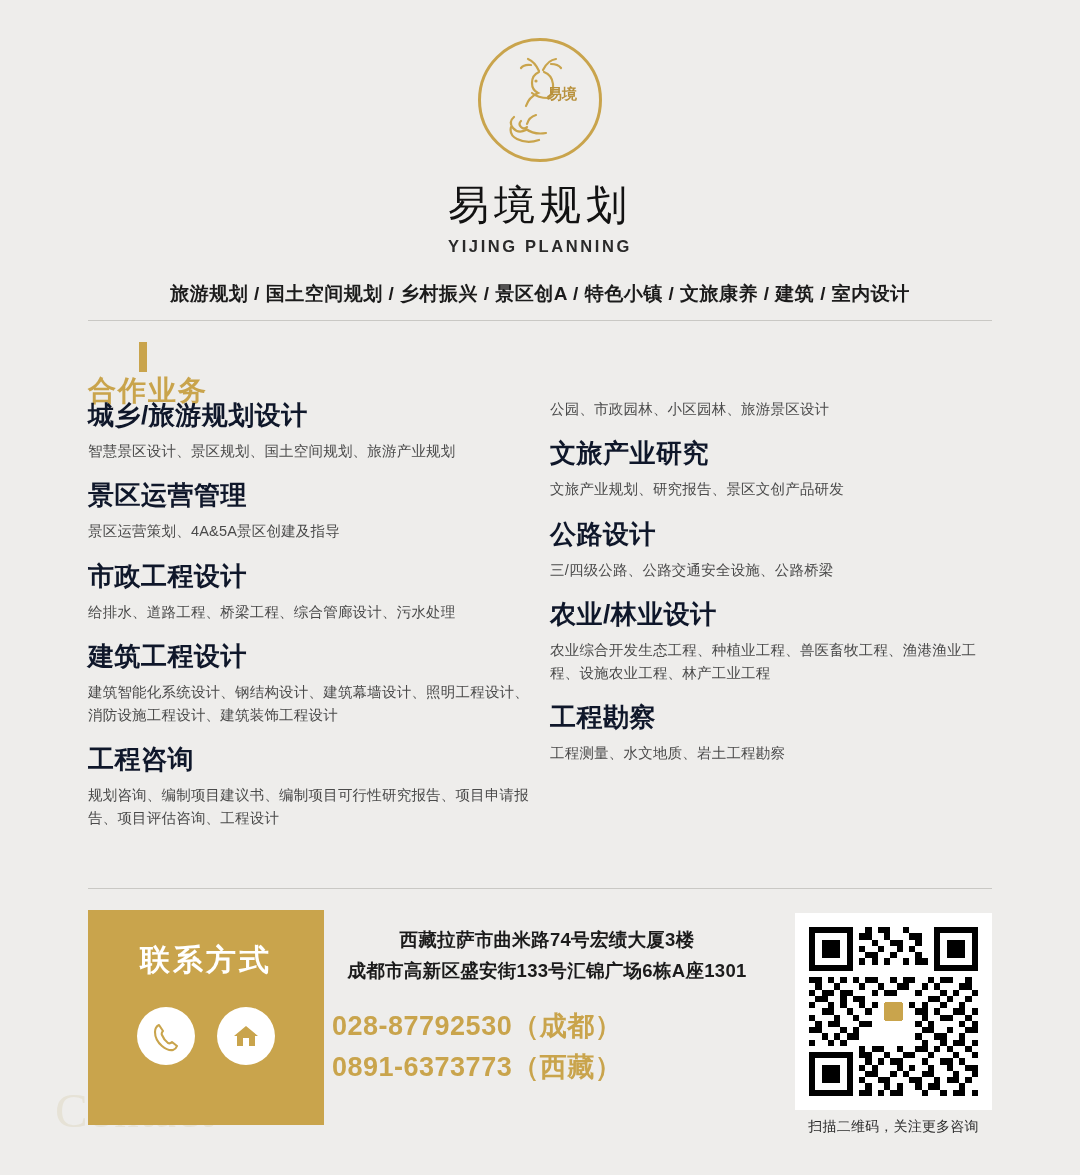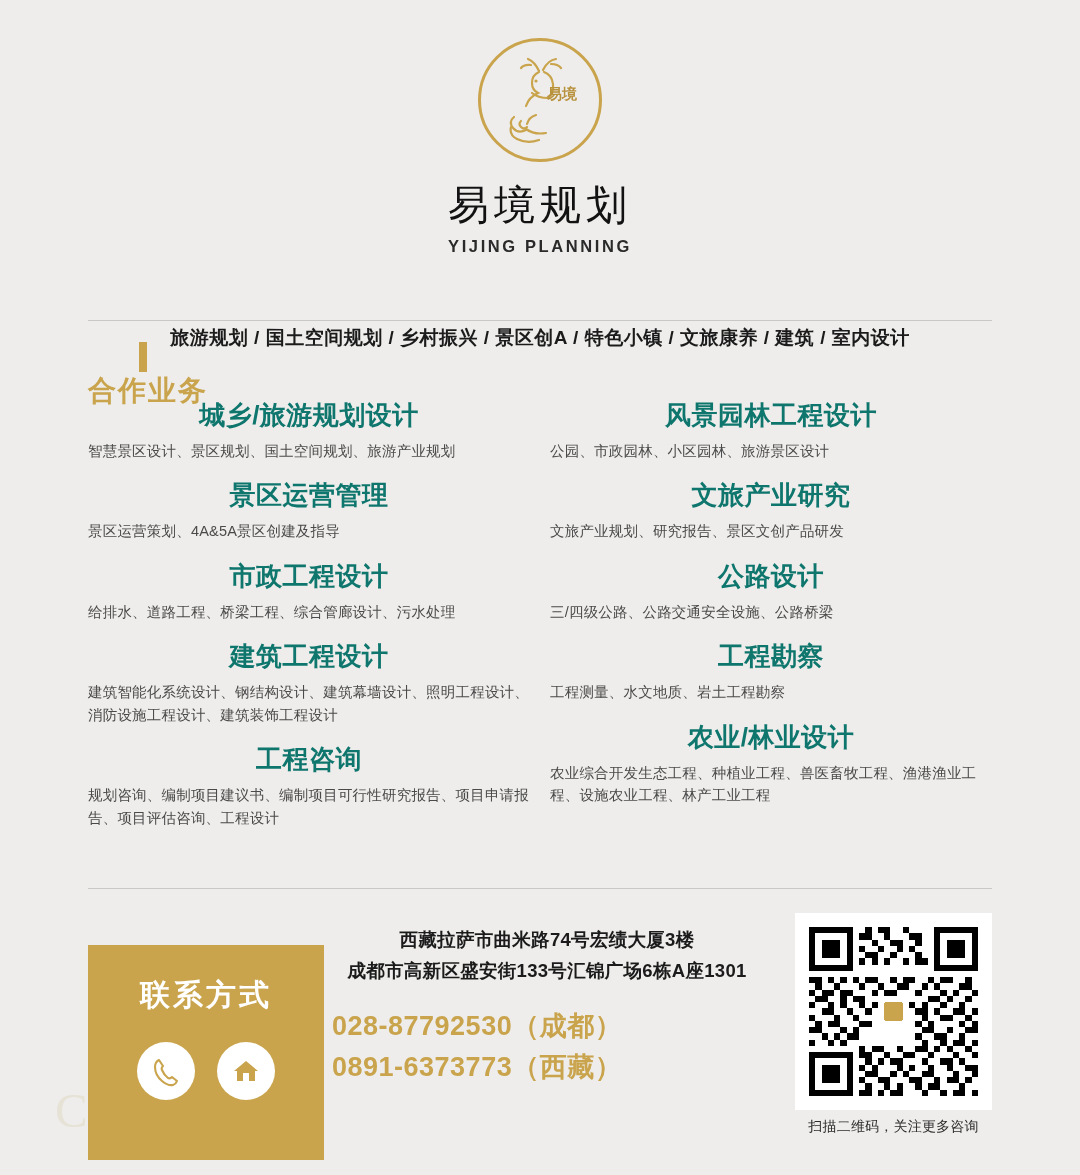--- a/index.html
+++ b/index.html
@@ -80,21 +80,20 @@
   .tagline {
     position: absolute;
     top: 281px;
     left: 88px;
     width: 904px;
     text-align: center;
     font-size: 19px;
     font-weight: bold;
     letter-spacing: 0.5px;
     color: #1b1b1b;
-    margin-top: 44px;
   }
   .divider {
     position: absolute;
     left: 88px;
     width: 904px;
     height: 1px;
     background: #c9c8c4;
   }
   .divider.top { top: 320px; }
   .divider.bottom { top: 888px; }
@@ -130,45 +129,43 @@
     display: flex;
     justify-content: space-between;
   }
   .col {
     width: 442px;
   }
   .svc { margin-bottom: 16px; }
   .svc-title {
     font-size: 26px;
     font-weight: bold;
-    color: #0f766e;
+    color: #0f172a;
     letter-spacing: 0.5px;
     margin-bottom: 7px;
-    text-align: center;
   }
   .svc-desc {
     font-size: 14.5px;
     color: #4a4a4a;
     line-height: 1.55;
     letter-spacing: 0.2px;
   }
   .col-right .svc-title { letter-spacing: 0.5px; }
 
   
   .contact-box {
     position: absolute;
     left: 88px;
     top: 910px;
     width: 236px;
     height: 215px;
     background: #c9a44c;
     display: flex;
     flex-direction: column;
     align-items: center;
-    margin-top: 35px;
   }
   .contact-box-title {
     margin-top: 30px;
     font-size: 30px;
     font-weight: bold;
     color: #ffffff;
     letter-spacing: 3px;
   }
   .contact-icons {
     margin-top: 26px;
@@ -304,38 +301,37 @@
         <div class="svc-desc">建筑智能化系统设计、钢结构设计、建筑幕墙设计、照明工程设计、消防设施工程设计、建筑装饰工程设计</div>
       </div>
       <div class="svc">
         <div class="svc-title">工程咨询</div>
         <div class="svc-desc">规划咨询、编制项目建议书、编制项目可行性研究报告、项目申请报告、项目评估咨询、工程设计</div>
       </div>
     </div>
 
     <div class="col col-right">
       <div class="svc">
-        <div class="svc-title">风景园林工程设计</div>
         <div class="svc-desc">公园、市政园林、小区园林、旅游景区设计</div>
       </div>
       <div class="svc">
         <div class="svc-title">文旅产业研究</div>
         <div class="svc-desc">文旅产业规划、研究报告、景区文创产品研发</div>
       </div>
       <div class="svc">
         <div class="svc-title">公路设计</div>
         <div class="svc-desc">三/四级公路、公路交通安全设施、公路桥梁</div>
       </div>
       <div class="svc">
+        <div class="svc-title">农业/林业设计</div>
+        <div class="svc-desc">农业综合开发生态工程、种植业工程、兽医畜牧工程、渔港渔业工程、设施农业工程、林产工业工程</div>
+      </div>
+      <div class="svc">
         <div class="svc-title">工程勘察</div>
         <div class="svc-desc">工程测量、水文地质、岩土工程勘察</div>
-      </div>
-      <div class="svc">
-        <div class="svc-title">农业/林业设计</div>
-        <div class="svc-desc">农业综合开发生态工程、种植业工程、兽医畜牧工程、渔港渔业工程、设施农业工程、林产工业工程</div>
       </div>
     </div>
   </div>
 
   <div class="divider bottom"></div>
 
   <div class="contact-word">Contact</div>
 
   <div class="contact-box">
     <div class="contact-box-title">联系方式</div>

